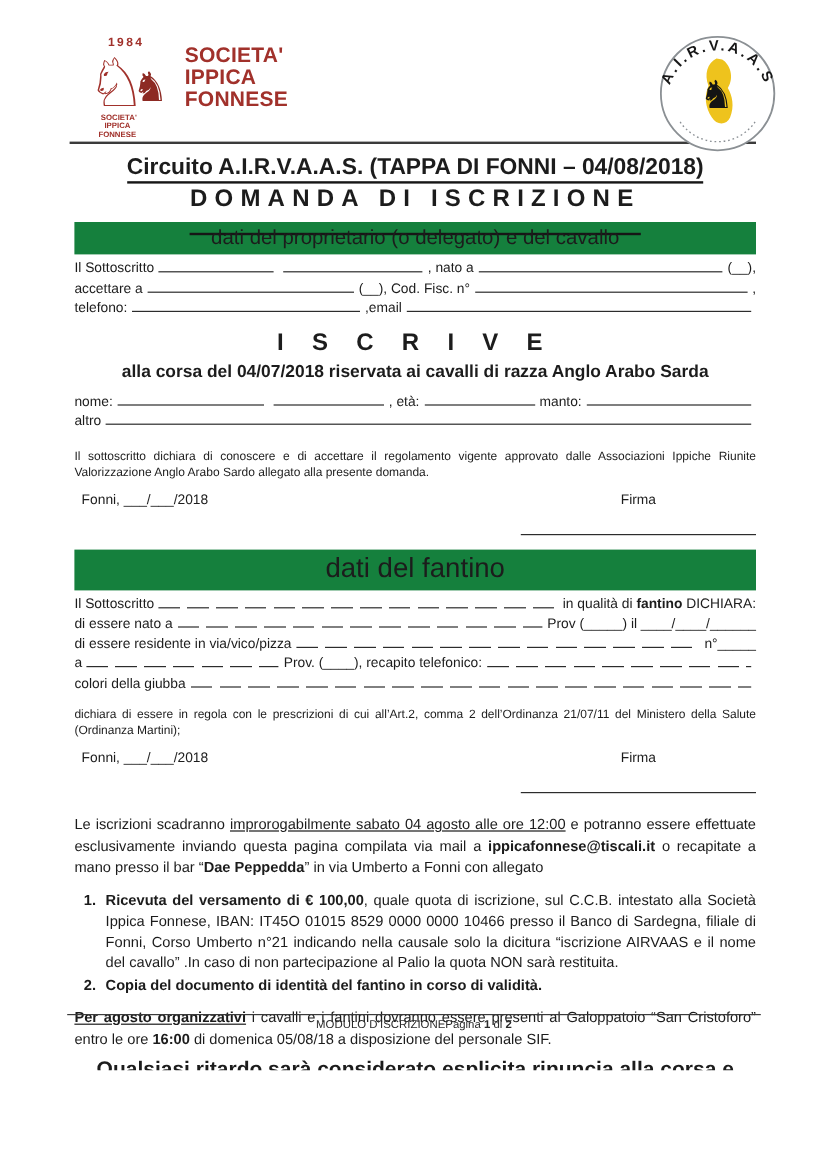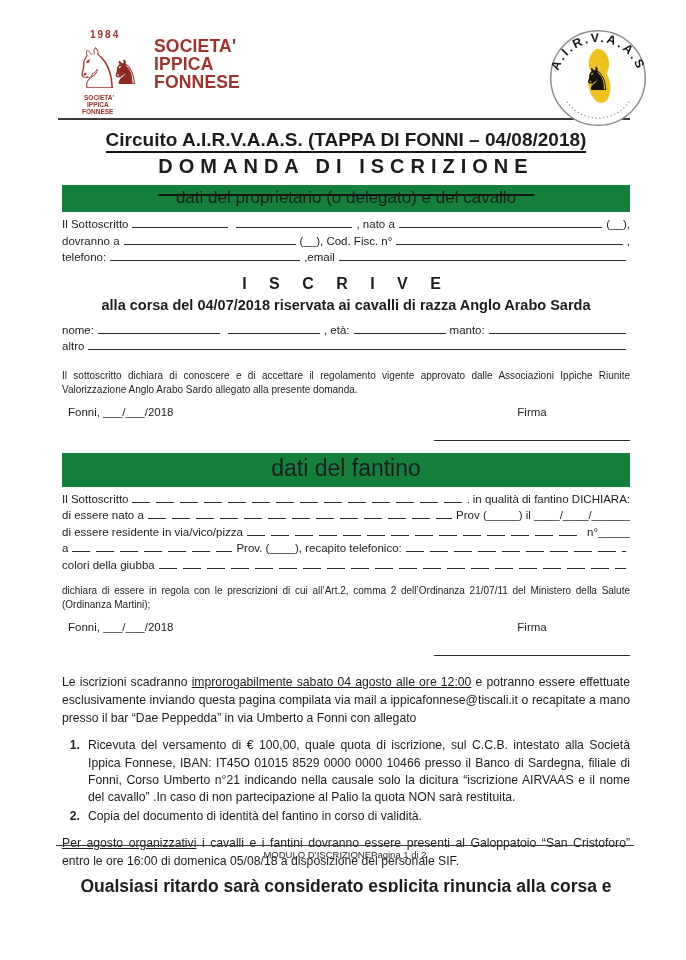--- a/index.html
+++ b/index.html
@@ -30,35 +30,35 @@
 
   
   .rows { margin-top:6px; }
   .frow { display:flex; align-items:baseline; height:16.5px; white-space:pre; }
   .bl { display:inline-block; height:9px; border-bottom:1px solid #2c2c2c; margin:0 4px; }
   .bl.fill { flex:1; }
   .bl.dash { border-bottom:none;
     background:repeating-linear-gradient(90deg,#2c2c2c 0 18px,transparent 18px 24px) bottom left / 100% 1px no-repeat; }
 
   .center-bold { text-align:center; font-weight:bold; }
-  .iscrive { margin-top:7px; font-size:16px; letter-spacing:9px; }
+  .iscrive { margin-top:7px; font-size:20px; letter-spacing:9px; }
   .race-line { font-size:14.5px; line-height:1.32; }
   .race-wrap { margin-top:3px; }
 
   .para { text-align:justify; line-height:1.4; margin-top:12px; font-size:10px; }
   .sig-row { display:flex; justify-content:space-between; align-items:flex-start; margin-top:9px; }
   .sig-date { padding-left:6px; }
   .firma-block { width:196px; text-align:center; }
   .firma-line { border-bottom:1.5px solid #2c2c2c; margin-top:22px; }
 
   
   .closing { margin-top:18px; font-size:12.2px; }
   .closing .para2 { text-align:justify; line-height:1.45; }
   .ul-inline { text-decoration:underline; }
-  .b { font-weight:normal; }
+  .b { font-weight:bold; }
   .list { margin-top:10px; }
   .li { display:flex; gap:8px; line-height:1.42; }
   .li .num { font-weight:bold; width:18px; flex:none; text-align:right; }
   .li .body { flex:1; text-align:justify; }
   .li + .li { margin-top:1px; }
   .org { margin-top:10px; line-height:1.45; text-align:justify; }
   .warning { margin-top:3px; text-align:center; font-size:17.5px; font-weight:bold; line-height:1.5;
              text-decoration:underline; padding:0 10px; }
 
   
@@ -117,21 +117,21 @@
     <div class="rows">
       <div class="frow">
         <span>Il Sottoscritto</span>
         <span class="bl" style="width:96px"></span>
         <span class="bl" style="width:116px"></span>
         <span>, nato a</span>
         <span class="bl fill"></span>
         <span>(__),</span>
       </div>
       <div class="frow">
-        <span>dovranno a</span>
+        <span>accettare a</span>
         <span class="bl" style="width:172px"></span>
         <span>(__), Cod. Fisc. n°</span>
         <span class="bl fill"></span>
         <span>,</span>
       </div>
       <div class="frow">
         <span>telefono:</span>
         <span class="bl" style="width:190px"></span>
         <span>,email</span>
         <span class="bl fill"></span>

